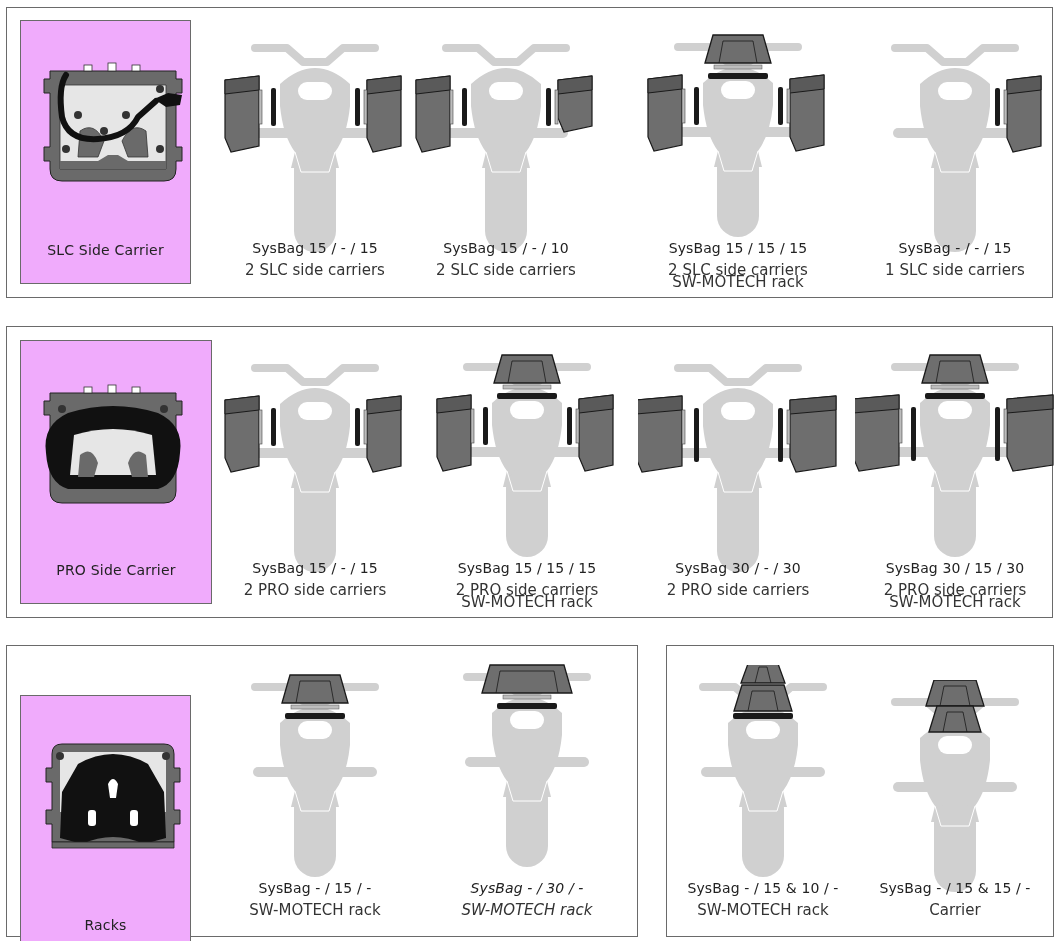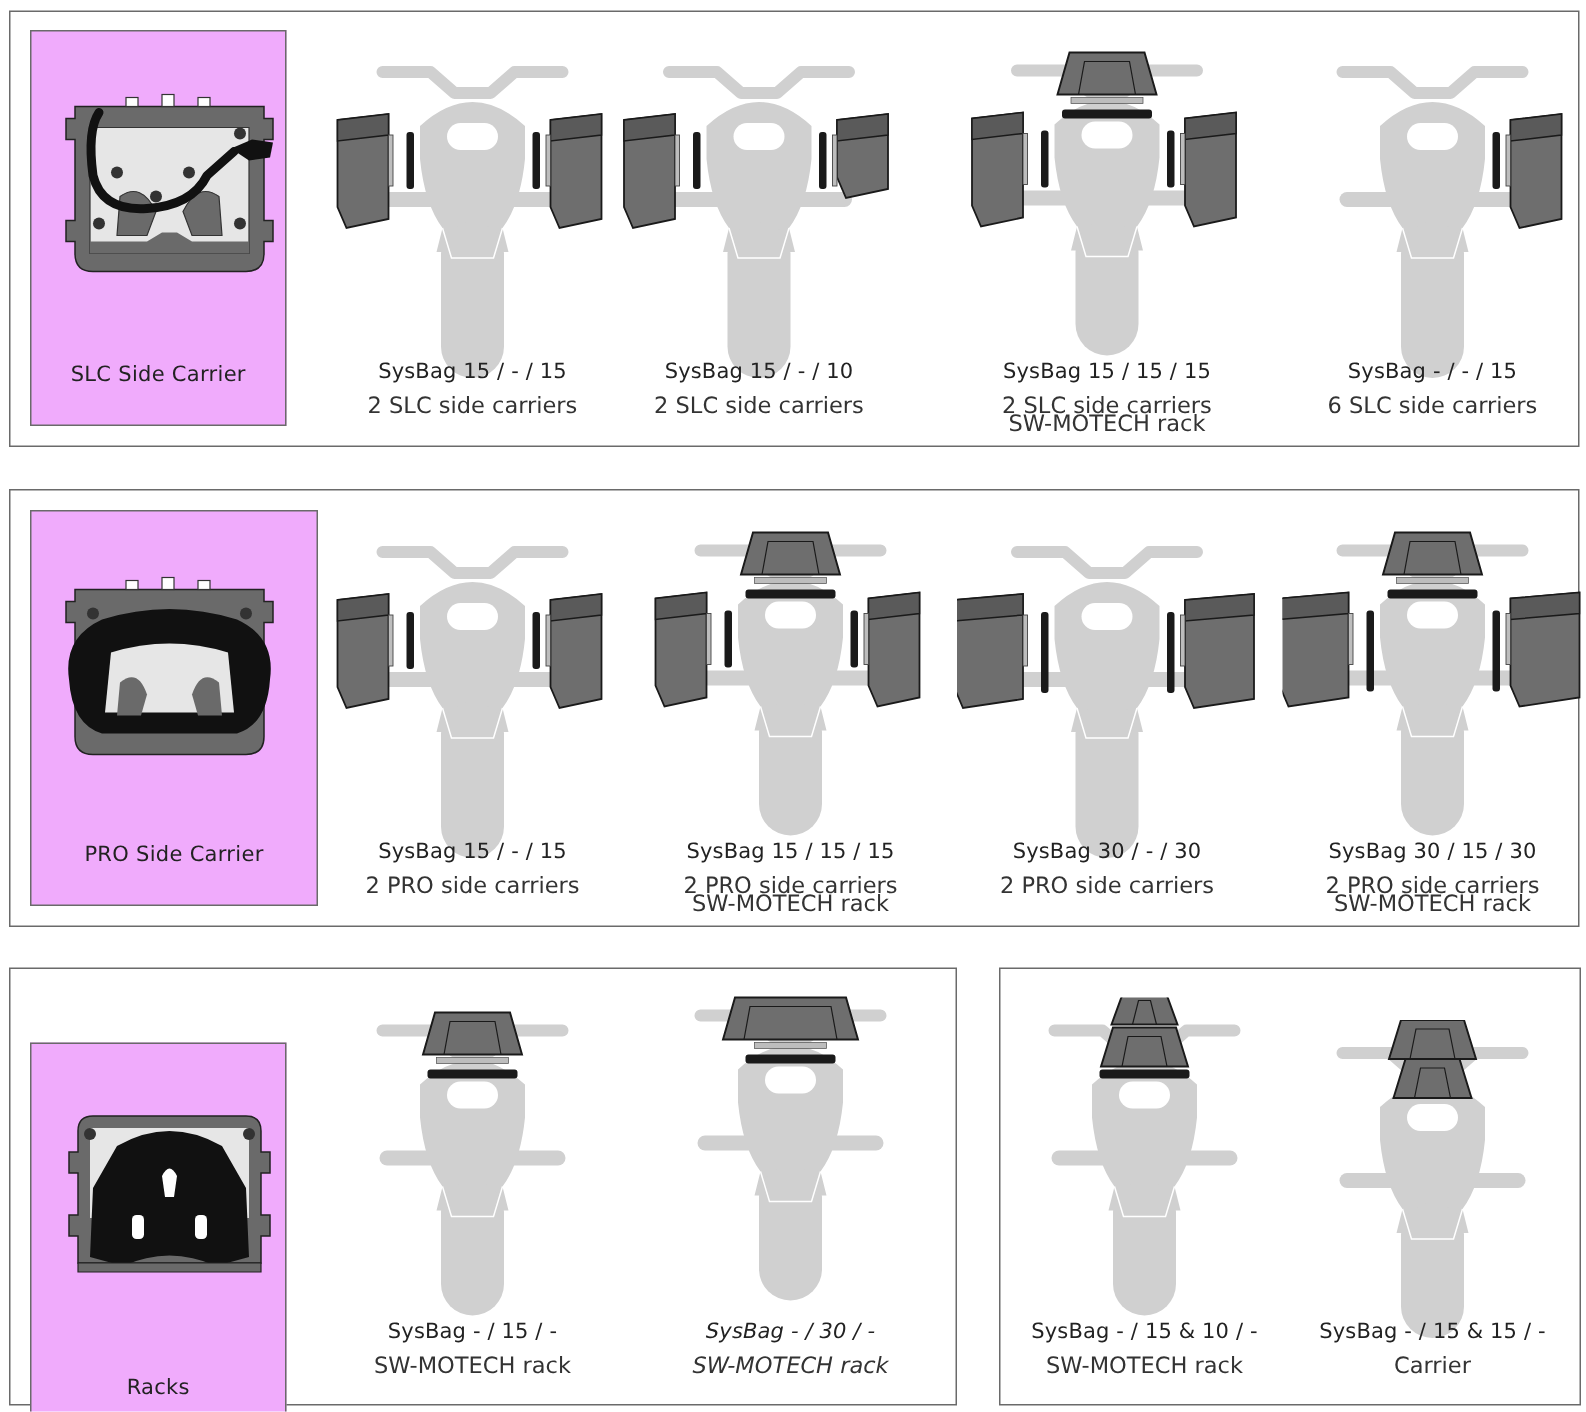--- a/index.html
+++ b/index.html
@@ -148,21 +148,21 @@
         <rect x="38" y="88" width="124" height="10" rx="5" fill="#d0d0d0"></rect>
         <rect x="79" y="108" width="42" height="104" rx="21" fill="#d0d0d0"></rect>
         <path d="M80 112 L86 132 L114 132 L120 112" stroke="#fff" stroke-width="1" fill="none"></path>
         <rect x="83" y="42" width="34" height="18" rx="9" fill="#fff"></rect>
         <rect x="140" y="48" width="5" height="38" rx="2" fill="#1a1a1a"></rect>
         <path d="M152 40 L186 36 L186 106 L158 112 L152 98 Z" fill="#6e6e6e" stroke="#1a1a1a" stroke-width="1.2"></path>
         <path d="M152 40 L186 36 L186 50 L152 54 Z" fill="#5a5a5a" stroke="#1a1a1a" stroke-width="1"></path>
         <rect x="149" y="50" width="3" height="34" fill="#bdbdbd" stroke="#444" stroke-width="0.6"></rect>
       </svg>
       <div class="cfg-title" style="top: 200px;"><span>SysBag </span><span>- / - / 15</span></div>
-      <div class="cfg-sub" style="top: 224px;">6 SLC side carriers</div>
+      <div class="cfg-sub" style="top: 224px;">1 SLC side carriers</div>
     </div>
     <div class="config" style="left: 215px; top: 360px; height: 250px;">
       <svg width="200" height="215" viewBox="0 0 200 215" xmlns="http://www.w3.org/2000/svg">
         <path d="M40 8 L72 8 L88 22 L112 22 L128 8 L160 8" stroke="#d0d0d0" stroke-width="8" fill="none" stroke-linecap="round" stroke-linejoin="round"></path>
         <path d="M65 44 Q100 12 135 44 L135 66 Q132 96 120 112 L124 128 L76 128 L80 112 Q68 96 65 66 Z" fill="#d0d0d0"></path>
         <rect x="38" y="88" width="124" height="10" rx="5" fill="#d0d0d0"></rect>
         <rect x="79" y="108" width="42" height="104" rx="21" fill="#d0d0d0"></rect>
         <path d="M80 112 L86 132 L114 132 L120 112" stroke="#fff" stroke-width="1" fill="none"></path>
         <rect x="83" y="42" width="34" height="18" rx="9" fill="#fff"></rect>
         <rect x="56" y="48" width="5" height="38" rx="2" fill="#1a1a1a"></rect>

